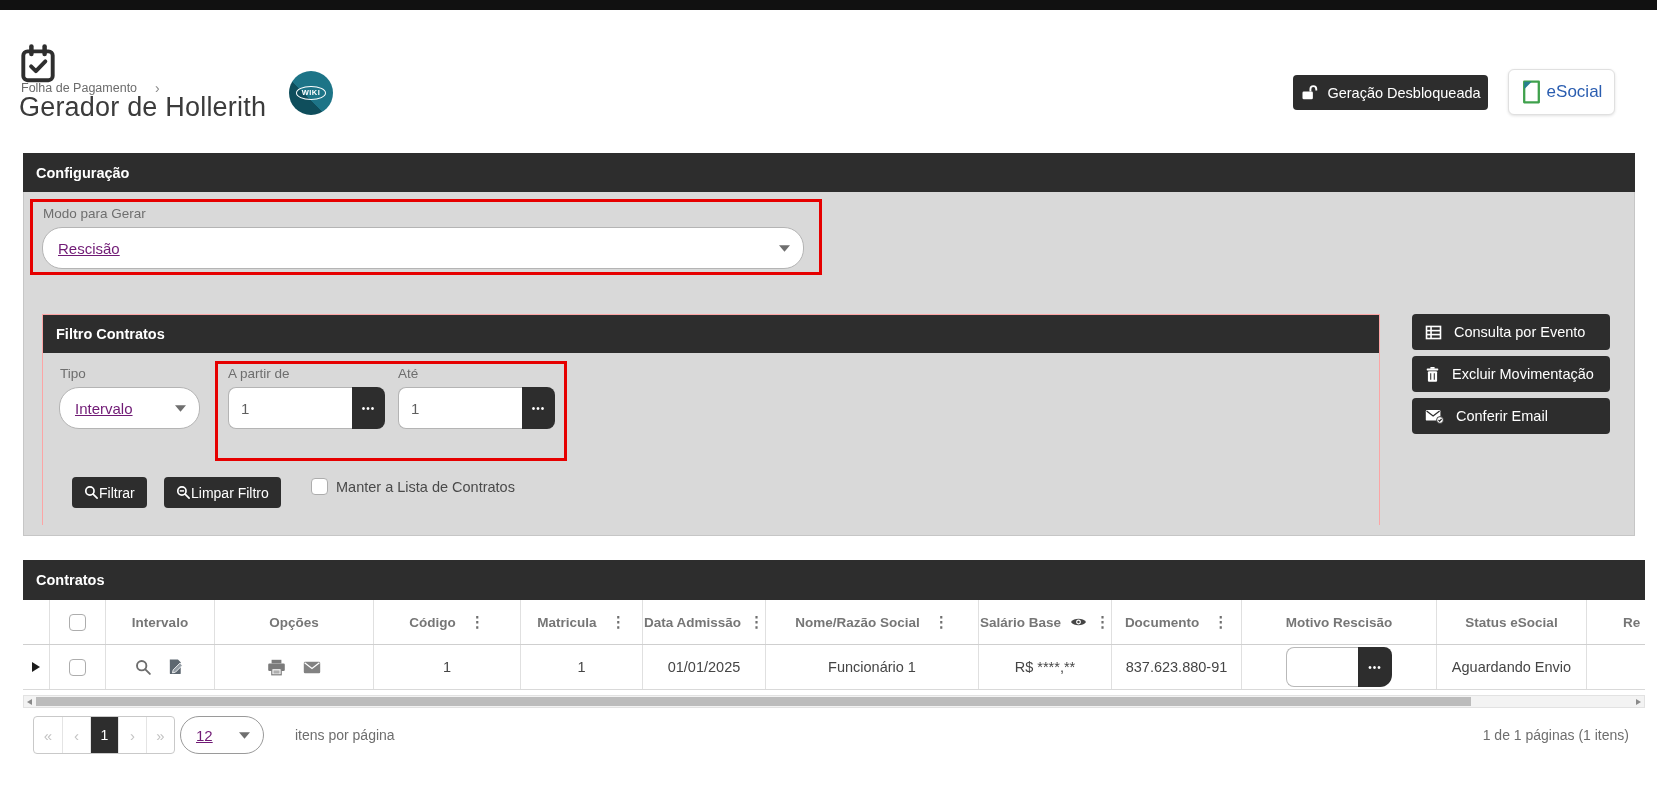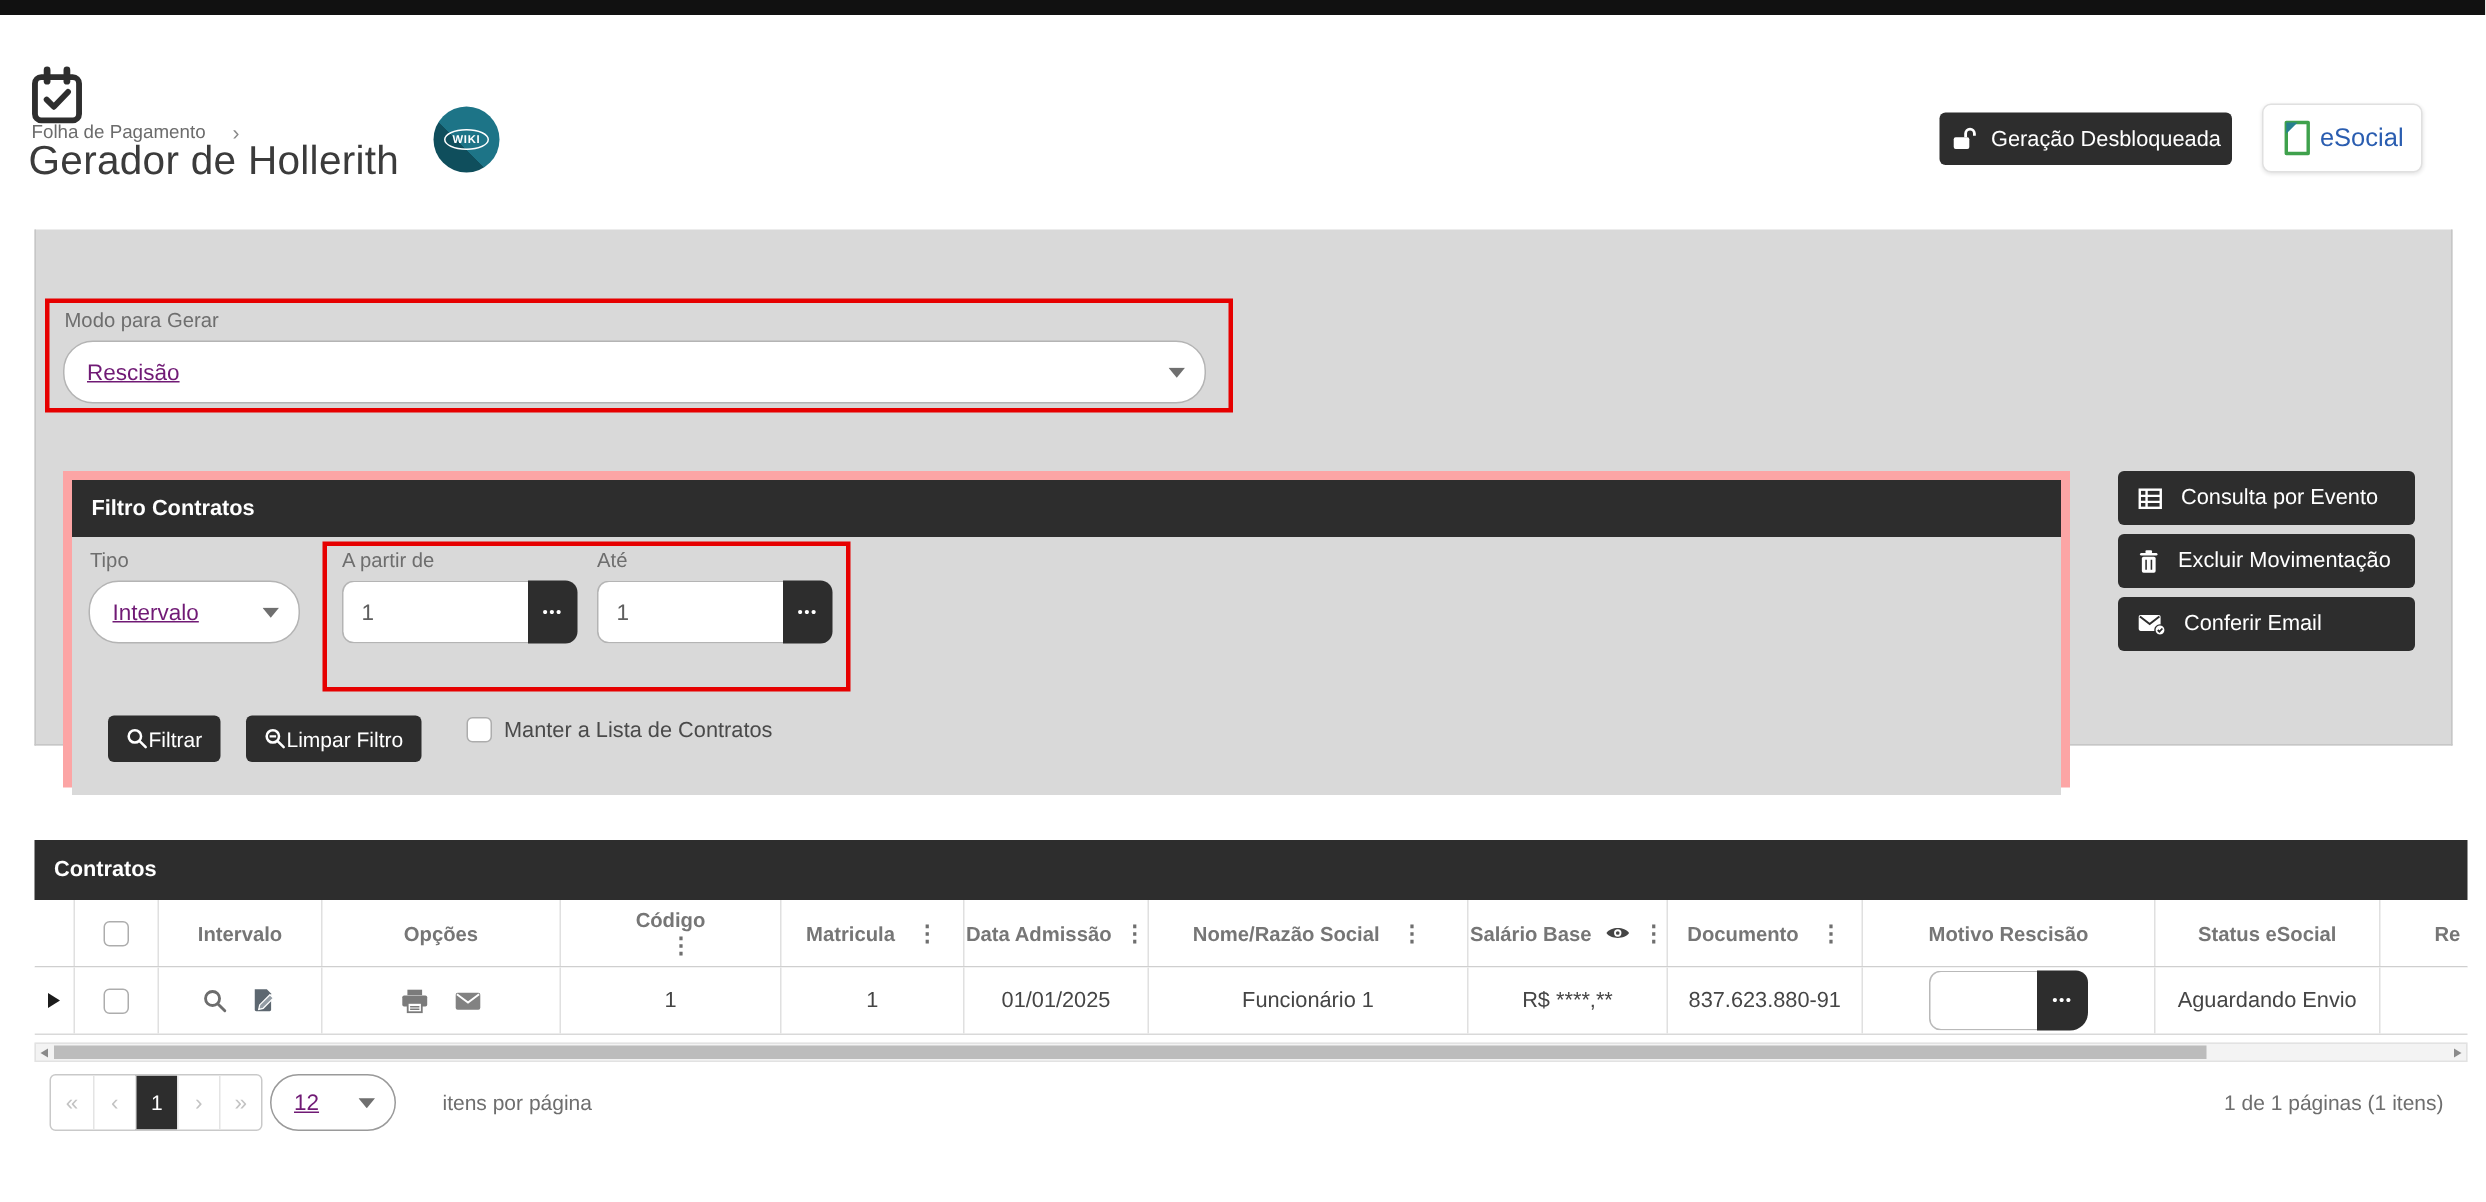--- a/index.html
+++ b/index.html
@@ -30,21 +30,21 @@
                  border-radius:6px; box-shadow:0 1px 3px rgba(0,0,0,.12); display:flex; align-items:center;
                  justify-content:center; gap:5px; cursor:pointer; font-family:inherit; }
   .esocial-text { color:#2a5db0; font-size:17px; font-weight:500; }
 
   
   .panel-bar { background:#2d2d2d; color:#fff; font-size:14.5px; font-weight:bold; display:flex;
                align-items:center; padding-left:13px; }
   .config-panel { left:23px; top:153px; width:1612px; height:383px; }
   .config-panel .panel-bar { height:39px; }
   .config-body { height:344px; background:#d9d9d9; border:1px solid #c6c6c6; border-top:none; }
-  .filtro-panel { left:42px; top:314px; width:1338px; height:211px; border:6px solid #fca5a5; }
+  .filtro-panel { left:42px; top:314px; width:1338px; height:211px; border:1px solid #fca5a5; }
   .filtro-panel .panel-bar { height:38px; border:none; }
   .filtro-body { height:172px; background:#d9d9d9; }
 
   .ctl-label { font-size:13.5px; color:#6e6e6e; }
   .select { background:#fff; border:1px solid #b4b4b4; border-radius:20px; display:flex; align-items:center;
             justify-content:space-between; padding:0 13px 0 15px; color:#701a75; font-size:15px; cursor:pointer;text-decoration:underline; }
   .combo { display:flex; height:42px; border-radius:8px; }
   .combo input { width:124px; border:1px solid #b4b4b4; border-right:none; border-radius:8px 0 0 8px;
                  padding:0 12px; font-size:15px; color:#5f5f5f; outline:none; background:#fff; font-family:inherit; }
   .more-btn { width:33px; background:#2d2d2d; color:#fff; border:none; border-radius:0 8px 8px 0; display:flex;
@@ -64,21 +64,21 @@
   .action-btn { left:1412px; width:198px; height:36px; justify-content:flex-start; padding-left:13px; gap:12px; font-size:14.5px; }
 
   
   .grid { left:23px; top:560px; width:1622px; }
   .grid .panel-bar { height:40px; }
   .gwrap { width:1622px; overflow:hidden; background:#fff; }
   .g-head, .g-row { display:flex; width:1757px; height:45px; background:#fff; }
   .g-head { border-bottom:1px solid #cfcfcf; }
   .g-row  { border-bottom:1px solid #d9d9d9; }
   .gc { flex:none; height:100%; display:flex; align-items:center; justify-content:center; border-right:1px solid #e0e0e0; }
-  .c1{width:27px;} .c2{width:56px;} .c3{width:109px;} .c4{width:159px;align-items:center;} .c5{width:147px;flex-direction:column;} .c6{width:122px;}
+  .c1{width:27px;} .c2{width:56px;} .c3{width:109px;} .c4{width:159px;align-items:center;} .c5{width:147px;} .c6{width:122px;}
   .c7{width:123px;} .c8{width:213px;} .c9{width:133px;} .c10{width:130px;} .c11{width:195px;} .c12{width:150px;}
   .c13{width:170px; border-right:none; justify-content:flex-start; padding-left:36px;}
   .hlabel { color:#767676; font-size:13.5px; font-weight:bold; white-space:nowrap; }
   .dots { color:#6f6f6f; font-size:15px; font-weight:bold; margin-left:14px; cursor:pointer; }
   .eye { margin-left:9px; cursor:pointer; display:flex; }
   .cellv { color:#454545; font-size:14.5px; white-space:nowrap; }
   .tri { width:0; height:0; border-top:5.5px solid transparent; border-bottom:5.5px solid transparent;
          border-left:8px solid #1c1c1c; cursor:pointer; }
   .row-icons { display:flex; align-items:center; gap:15px; }
   .icon-btn { display:flex; cursor:pointer; }
@@ -139,20 +139,21 @@
 
   <button class="abs btn-esocial">
     <svg width="21" height="24" viewBox="0 0 20 23">
       <path d="M3 1.6 h14 v19.8 h-14 z" fill="#fff" stroke="#3fa14c" stroke-width="2.2" stroke-linejoin="round"></path>
       <path d="M3 1.6 l7.2 0 l-7.2 7.2 z" fill="#27808f"></path>
     </svg>
     <span class="esocial-text">eSocial</span>
   </button>
 
   <div class="abs config-panel">
+    <div class="panel-bar">Configuração</div>
     <div class="config-body"></div>
   </div>
 
   <div class="abs ctl-label" style="left:43px; top:206px;">Modo para Gerar</div>
   <div class="abs select" style="left:42px; top:227px; width:762px; height:42px;">
     <span>Rescisão</span>
     <span class="caret">
       <svg width="11" height="7" viewBox="0 0 10 6">
           <path d="M0 0 h10 l-5 6 z" fill="#6f6f6f"></path>
         </svg>

